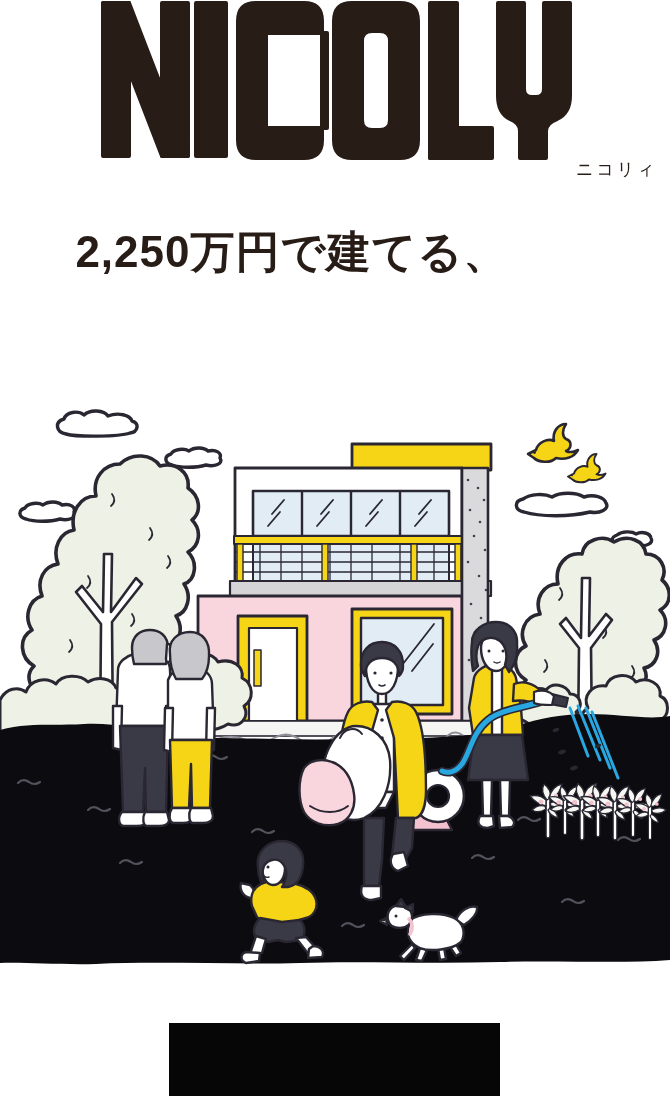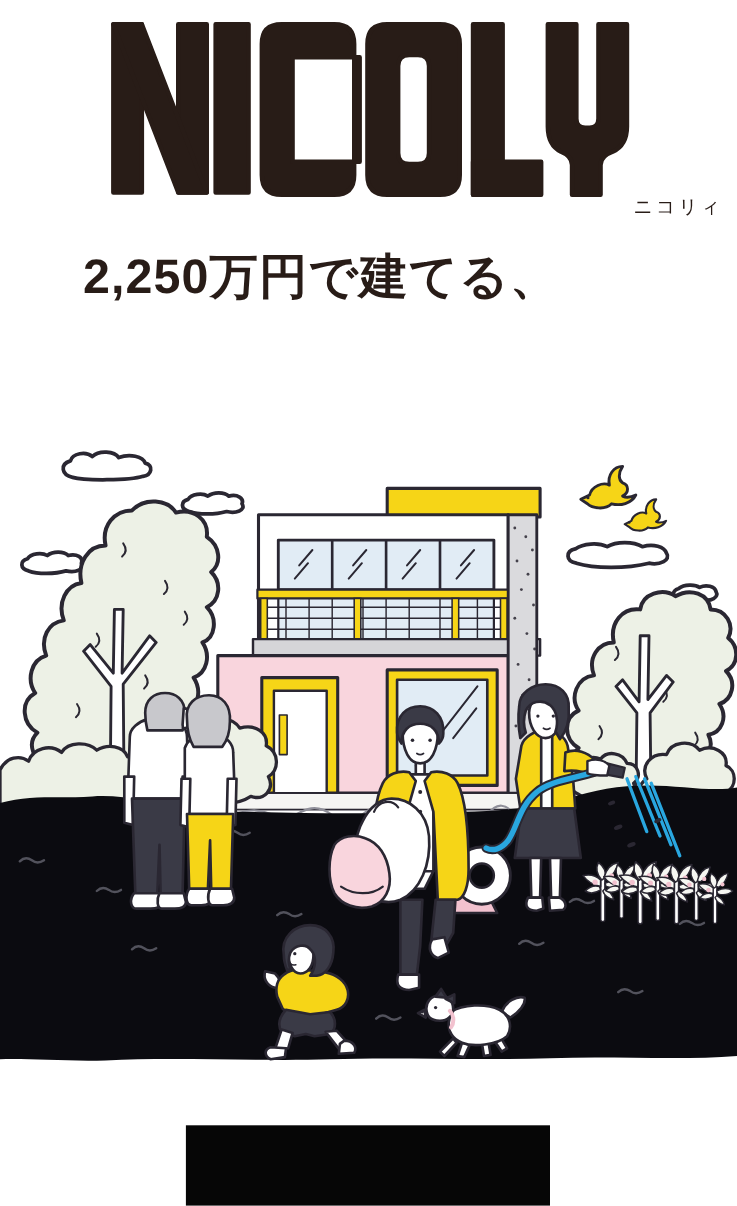--- a/index.html
+++ b/index.html
@@ -4,21 +4,21 @@
 <style>
   :root{
     --c-ink:#2a2732; --c-yellow:#f6d517; --c-pink:#f9d5dd; --c-pink-deep:#f2c2cf;
     --c-glass:#e1ecf5; --c-hose:#29a7e0; --c-gray:#d5d5d8; --c-hair-gray:#c8c8cc;
     --c-foliage:#edf1e6; --c-ground:#0b0b10; --c-cloth:#3a3a46; --c-logo:#281c17;
     --c-grass:#52525c; --c-bar:#060606;
   }
   html,body{margin:0;padding:0;}
   body{width:670px;height:1096px;position:relative;background:#ffffff;overflow:hidden;
        font-family:"Liberation Sans","DejaVu Sans",sans-serif;}
-  .logo-wrap{position:absolute;left:95px;top:20px;width:560px;height:185px;}
+  .logo-wrap{position:absolute;left:95px;top:1px;width:560px;height:185px;}
   .sr{position:absolute;width:1px;height:1px;overflow:hidden;clip:rect(0 0 0 0);}
   .tagline{position:absolute;left:0;top:224px;width:584px;text-align:center;
            color:var(--c-logo);font-weight:bold;font-size:44px;line-height:1.28;
            letter-spacing:1px;}
   .hero{position:absolute;left:0;top:408px;width:670px;height:560px;}
   .bottom-bar{position:absolute;left:169px;top:1023px;width:331px;height:73px;
               background:var(--c-bar);border:0;}
   svg .ln{stroke:var(--c-ink);stroke-linejoin:round;stroke-linecap:round;}
 </style>
 </head>

